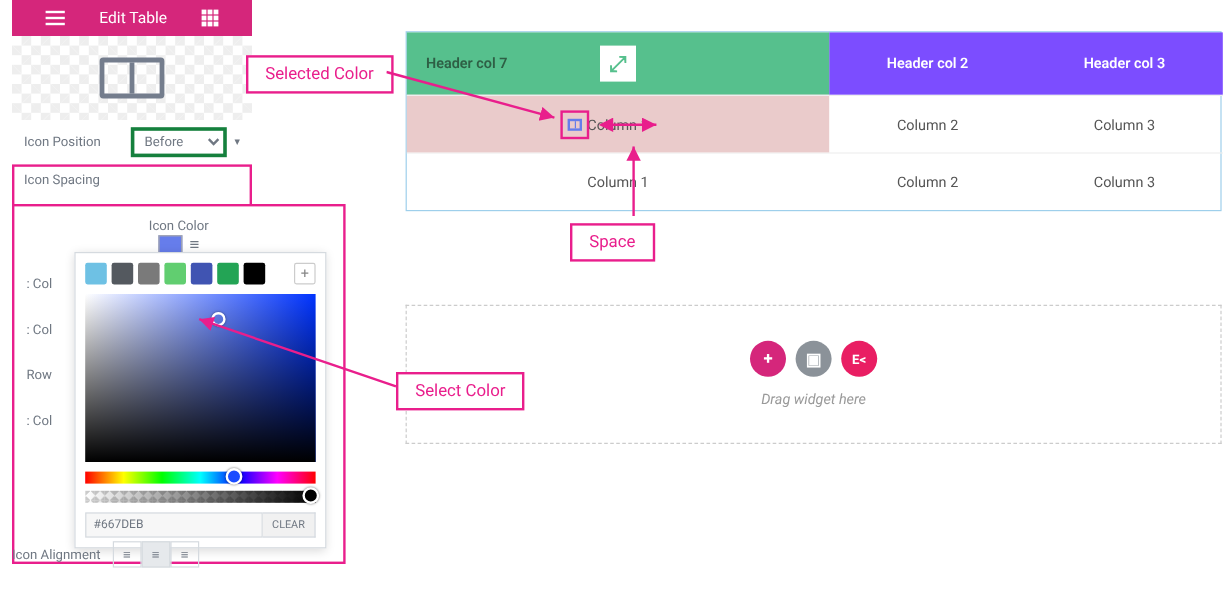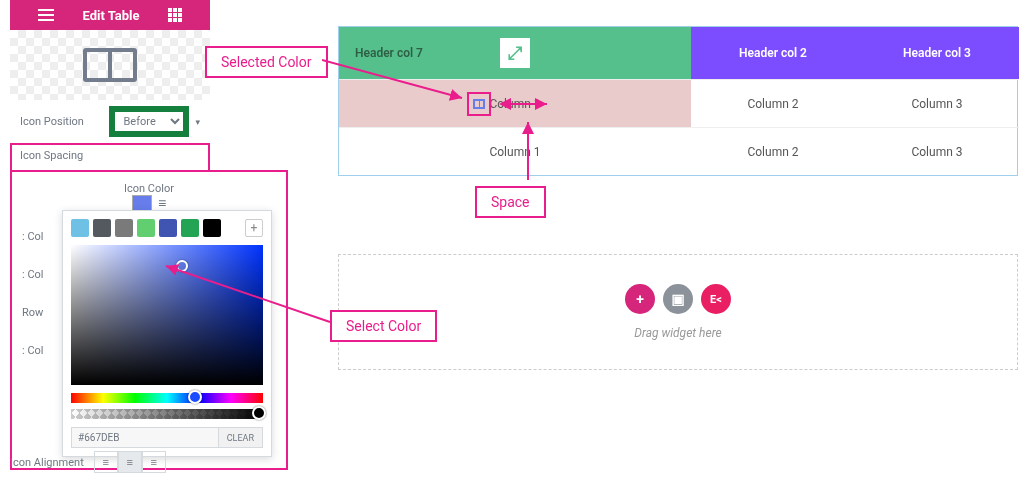--- a/index.html
+++ b/index.html
@@ -1,40 +1,40 @@
 <!DOCTYPE html>
 <html><head>
 <meta charset="utf-8">
 <style>
 * { margin: 0; padding: 0; box-sizing: border-box; font-family: -apple-system, BlinkMacSystemFont, "Segoe UI", Roboto, sans-serif; }
 body { width: 1024px; height: 503px; background: #fff; position: relative; }
 
 
 .sidebar { position: absolute; left: 10px; top: 0; width: 200px; }
-.sidebar-header { background: #d5267b; color: #fff; height: 30px; display: flex; align-items: center; justify-content: space-between; padding: 0 28px; font-size: 13px; font-weight: 700; }
+.sidebar-header { background: #d5267b; color: #fff; height: 30px; display: flex; align-items: center; justify-content: space-between; padding: 0 28px; font-size: 13px; font-weight: 400; }
 .hamburger { width: 16px; height: 12px; display: flex; flex-direction: column; justify-content: space-between; }
 .hamburger span { height: 2px; background: #fff; display: block; }
 .grid-icon { display: grid; grid-template-columns: repeat(3,4px); grid-template-rows: repeat(3,4px); gap: 1px; }
 .grid-icon span { background: #fff; }
 
 .checker { height: 70px; background-image:
   linear-gradient(45deg,#eee 25%,transparent 25%),
   linear-gradient(-45deg,#eee 25%,transparent 25%),
   linear-gradient(45deg,transparent 75%,#eee 75%),
   linear-gradient(-45deg,transparent 75%,#eee 75%);
   background-size: 16px 16px;
   background-position: 0 0, 0 8px, 8px -8px, -8px 0;
   display: flex; align-items: center; justify-content: center;
 }
 .cols-icon { width: 54px; height: 34px; border: 4px solid #747d8d; border-radius: 3px; display: flex; }
 .cols-icon div { flex: 1; border-right: 4px solid #747d8d; }
 .cols-icon div:last-child { border-right: none; }
 
 .ctrl-row { display: flex; align-items: center; justify-content: space-between; padding: 6px 10px; font-size: 11px; color: #6f7782; }
-.select { border: 6px solid #15803d; font-size: 11px; padding: 2px 4px; width: 80px; color: #6f7782; background: #fff; }
+.select { border: 3px solid #15803d; font-size: 11px; padding: 2px 4px; width: 80px; color: #6f7782; background: #fff; }
 .chev-down { font-size: 9px; color: #6f7782; margin-left: 6px; }
 
 .spacing-box { border: 2px solid #e91e8c; padding: 4px 8px 10px; }
 .spacing-box .label { font-size: 11px; color: #6f7782; margin-bottom: 16px; }
 .slider-row { display: flex; align-items: center; gap: 8px; }
 .slider { flex: 1; height: 2px; background: #d5dadf; position: relative; }
 .slider-thumb { position: absolute; right: 0; top: -7px; width: 16px; height: 16px; background: #fff; border: 1px solid #ccc; border-radius: 50%; }
 .num-input { width: 40px; border: 1px solid #d5dadf; font-size: 11px; padding: 2px 4px; color: #6f7782; text-align: center; }
 
 

